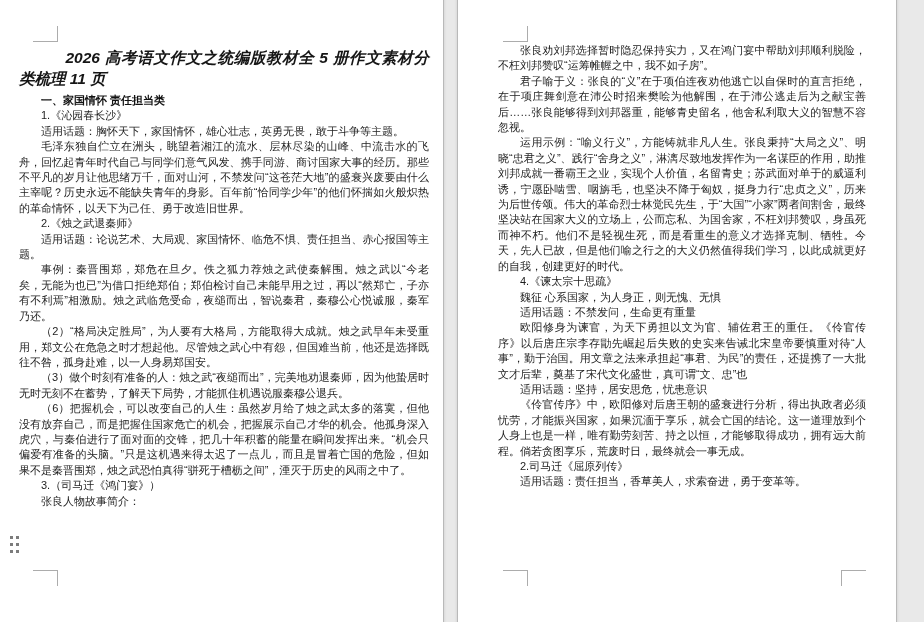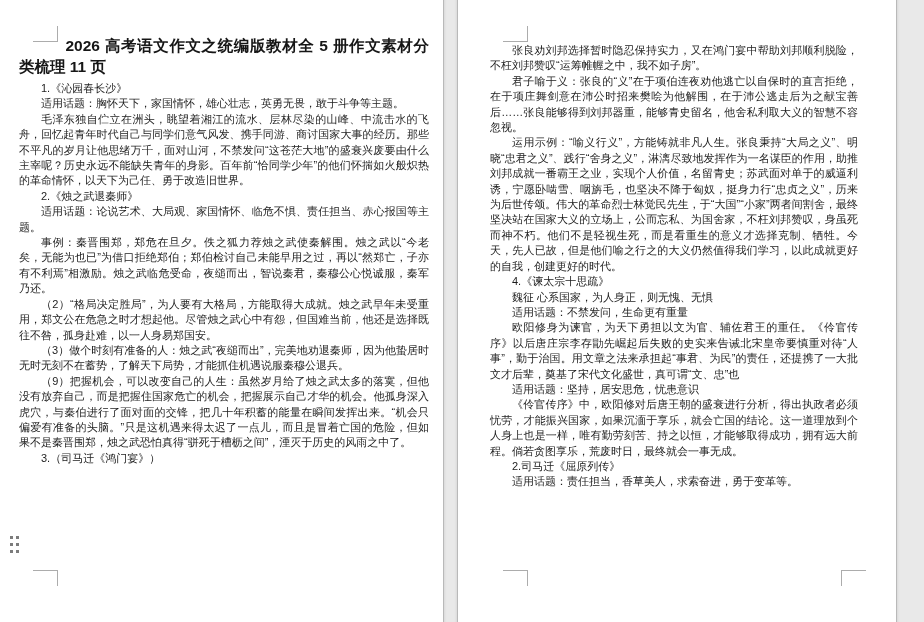--- a/index.html
+++ b/index.html
@@ -10,24 +10,24 @@
   }
   .page{
     position:absolute;top:-8px;height:648px;background:#ffffff;
     border:1px solid #b9b9b9;box-sizing:border-box;overflow:hidden;
     box-shadow:0 0 3px rgba(0,0,0,0.12);
   }
   #page-left{left:-16px;width:460px;}
   #page-right{left:457px;width:440px;}
   .content{position:absolute;}
   #page-left .content{left:34px;top:42px;width:410px;}
-  #page-right .content{left:32px;top:50px;width:368px;}
+  #page-right .content{left:40px;top:50px;width:368px;}
   .doc-title{
     font-size:15.5px;font-weight:bold;line-height:21px;color:#161616;
-    text-indent:3em;margin:0 0 4px 0;text-align:justify;word-break:break-all;
+    text-indent:3em;margin:12px 0 4px 0;text-align:justify;word-break:break-all;font-style:italic;
   }
   .para{
     font-size:11px;line-height:15.4px;color:#1d1d1d;margin:0;
     text-indent:2em;text-align:justify;word-break:break-all;
   }
   .para.h2{font-weight:bold;color:#111;}
   
   .crop{position:absolute;width:24px;height:15px;z-index:5;pointer-events:none;}
   .crop.tl{border-right:1px solid #acacac;border-bottom:1px solid #acacac;}
   .crop.bl{border-right:1px solid #acacac;border-top:1px solid #acacac;}
@@ -40,30 +40,32 @@
   
   .drag-handle{position:absolute;left:10px;top:536px;z-index:6;cursor:move;}
 </style>
 </head>
 <body>
 
 <div class="page" id="page-left">
   <div class="content">
     <p class="doc-title">2026 高考语文作文之统编版教材全 5 册作文素材分类梳理 11 页</p>
     <div>
+        <p class="para h2">一、家国情怀 责任担当类</p>
         <p class="para body">1.《沁园春长沙》</p>
         <p class="para body">适用话题：胸怀天下，家国情怀，雄心壮志，英勇无畏，敢于斗争等主题。</p>
         <p class="para body">毛泽东独自伫立在洲头，眺望着湘江的流水、层林尽染的山峰、中流击水的飞舟，回忆起青年时代自己与同学们意气风发、携手同游、商讨国家大事的经历。那些不平凡的岁月让他思绪万千，面对山河，不禁发问“这苍茫大地”的盛衰兴废要由什么主宰呢？历史永远不能缺失青年的身影。百年前“恰同学少年”的他们怀揣如火般炽热的革命情怀，以天下为己任、勇于改造旧世界。</p>
         <p class="para body">2.《烛之武退秦师》</p>
         <p class="para body">适用话题：论说艺术、大局观、家国情怀、临危不惧、责任担当、赤心报国等主题。</p>
         <p class="para body">事例：秦晋围郑，郑危在旦夕。佚之狐力荐烛之武使秦解围。烛之武以“今老矣，无能为也已”为借口拒绝郑伯；郑伯检讨自己未能早用之过，再以“然郑亡，子亦有不利焉”相激励。烛之武临危受命，夜缒而出，智说秦君，秦穆公心悦诚服，秦军乃还。</p>
         <p class="para body">（2）“格局决定胜局”，为人要有大格局，方能取得大成就。烛之武早年未受重用，郑文公在危急之时才想起他。尽管烛之武心中有怨，但国难当前，他还是选择既往不咎，孤身赴难，以一人身易郑国安。</p>
         <p class="para body">（3）做个时刻有准备的人：烛之武“夜缒而出”，完美地劝退秦师，因为他蛰居时无时无刻不在蓄势，了解天下局势，才能抓住机遇说服秦穆公退兵。</p>
-        <p class="para body">（9）把握机会，可以改变自己的人生：虽然岁月给了烛之武太多的落寞，但他没有放弃自己，而是把握住国家危亡的机会，把握展示自己才华的机会。他孤身深入虎穴，与秦伯进行了面对面的交锋，把几十年积蓄的能量在瞬间发挥出来。“机会只偏爱有准备的头脑。”只是这机遇来得太迟了一点儿，而且是冒着亡国的危险，但如果不是秦晋围郑，烛之武恐怕真得“骈死于槽枥之间”，湮灭于历史的风雨之中了。</p>
+        <p class="para body">（6）把握机会，可以改变自己的人生：虽然岁月给了烛之武太多的落寞，但他没有放弃自己，而是把握住国家危亡的机会，把握展示自己才华的机会。他孤身深入虎穴，与秦伯进行了面对面的交锋，把几十年积蓄的能量在瞬间发挥出来。“机会只偏爱有准备的头脑。”只是这机遇来得太迟了一点儿，而且是冒着亡国的危险，但如果不是秦晋围郑，烛之武恐怕真得“骈死于槽枥之间”，湮灭于历史的风雨之中了。</p>
         <p class="para body">3.（司马迁《鸿门宴》）</p>
+        <p class="para body">张良人物故事简介：</p>
       </div>
   </div>
 </div>
 
 <div class="page" id="page-right">
   <div class="content">
     <div>
         <p class="para body">张良劝刘邦选择暂时隐忍保持实力，又在鸿门宴中帮助刘邦顺利脱险，不枉刘邦赞叹“运筹帷幄之中，我不如子房”。</p>
         <p class="para body">君子喻于义：张良的“义”在于项伯连夜劝他逃亡以自保时的直言拒绝，在于项庄舞剑意在沛公时招来樊哙为他解围，在于沛公逃走后为之献宝善后……张良能够得到刘邦器重，能够青史留名，他舍私利取大义的智慧不容忽视。</p>
         <p class="para body">运用示例：“喻义行义”，方能铸就非凡人生。张良秉持“大局之义”、明晓“忠君之义”、践行“舍身之义”，淋漓尽致地发挥作为一名谋臣的作用，助推刘邦成就一番霸王之业，实现个人价值，名留青史；苏武面对单于的威逼利诱，宁愿卧啮雪、咽旃毛，也坚决不降于匈奴，挺身力行“忠贞之义”，历来为后世传颂。伟大的革命烈士林觉民先生，于“大国”“小家”两者间割舍，最终坚决站在国家大义的立场上，公而忘私、为国舍家，不枉刘邦赞叹，身虽死而神不朽。他们不是轻视生死，而是看重生的意义才选择克制、牺牲。今天，先人已故，但是他们喻之行之的大义仍然值得我们学习，以此成就更好的自我，创建更好的时代。</p>

